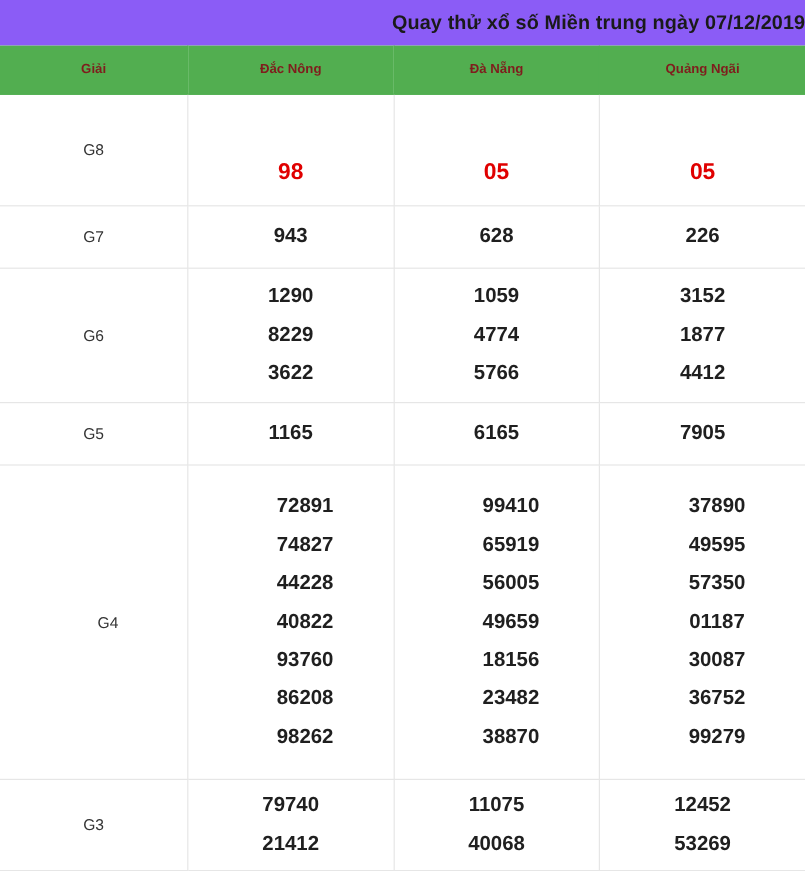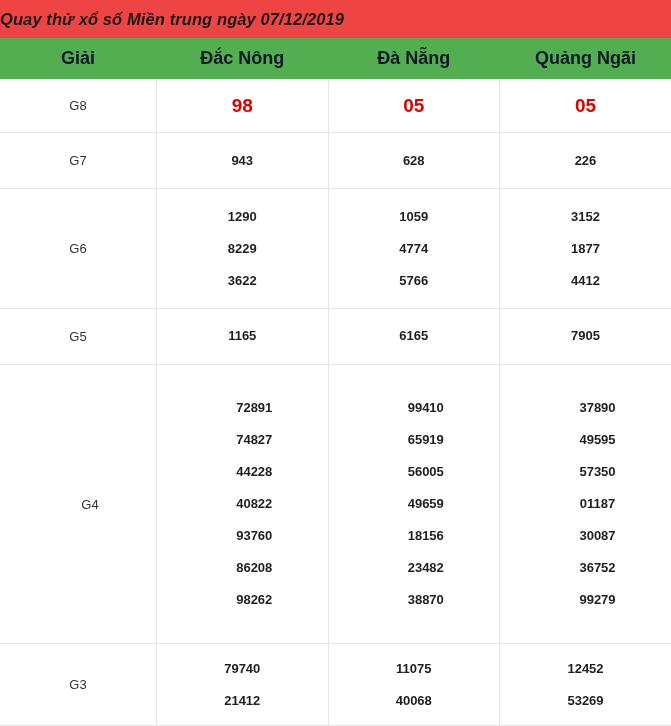--- a/index.html
+++ b/index.html
@@ -17,27 +17,26 @@
   .lottery-panel {
     width: 671px;
     height: 726px;
     box-sizing: border-box;
     background: #ffffff;
     display: flex;
     flex-direction: column;
   }
   
   .title-bar {
-    background: #ef4444;
+    background: #8b5cf6;
     height: 38px;
     display: flex;
     align-items: center;
-    justify-content: flex-start;
+    justify-content: flex-end;
     flex: 0 0 auto;
-    font-style: italic;
   }
   .title-bar .title-text {
     color: #1a1a1a;
     font-size: 16.5px;
     font-weight: bold;
     letter-spacing: 0.1px;
     white-space: nowrap;
   }
   
   table.result-table {
@@ -54,55 +53,55 @@
     padding: 0;
     text-align: center;
     vertical-align: middle;
   }
   table.result-table tr > *:last-child {
     border-right: none;
   }
   
   thead tr.head-row th {
     background: #52ae50;
-    color: #0f172a;
-    font-size: 18px;
+    color: #7f1d1d;
+    font-size: 11px;
     font-weight: bold;
     height: 40px;
     border-color: #52ae50;
   }
   thead tr.head-row th.col-prize {
     width: 156px;
   }
   
   td.prize-label {
     width: 156px;
     color: #333333;
     font-size: 13px;
     font-weight: normal;
   }
   
   td.nums {
     color: #1f1f1f;
-    font-size: 13px;
+    font-size: 17px;
     font-weight: bold;
   }
   td.nums .num-line {
     display: block;
     line-height: 32px;
     height: 32px;
   }
   
   tr.row-g8 td.nums,
   tr.row-db td.nums {
     color: #e00000;
   }
   tr.row-g8 td.nums { font-size: 19px; }
   tr.row-g8 td.nums .num-line,
-  tr.row-db td.nums .num-line { line-height: 40px; height: 40px; }
+  tr.row-db td.nums .num-line { line-height: 40px; height: 40px; margin-top: 39px; }
 
   tr.row-g8 td, tr.row-g8 th { height: 43px; }
   tr.row-g7 td { height: 44px; }
   tr.row-g6 td { height: 96px; }
   tr.row-g5 td { height: 44px; }
   tr.row-g4 td { height: 225px; padding-left: 24px; }
   tr.row-g3 td { height: 65px; }
   tr.row-g2 td { height: 44px; }
   tr.row-g1 td { height: 45px; }
 </style>

